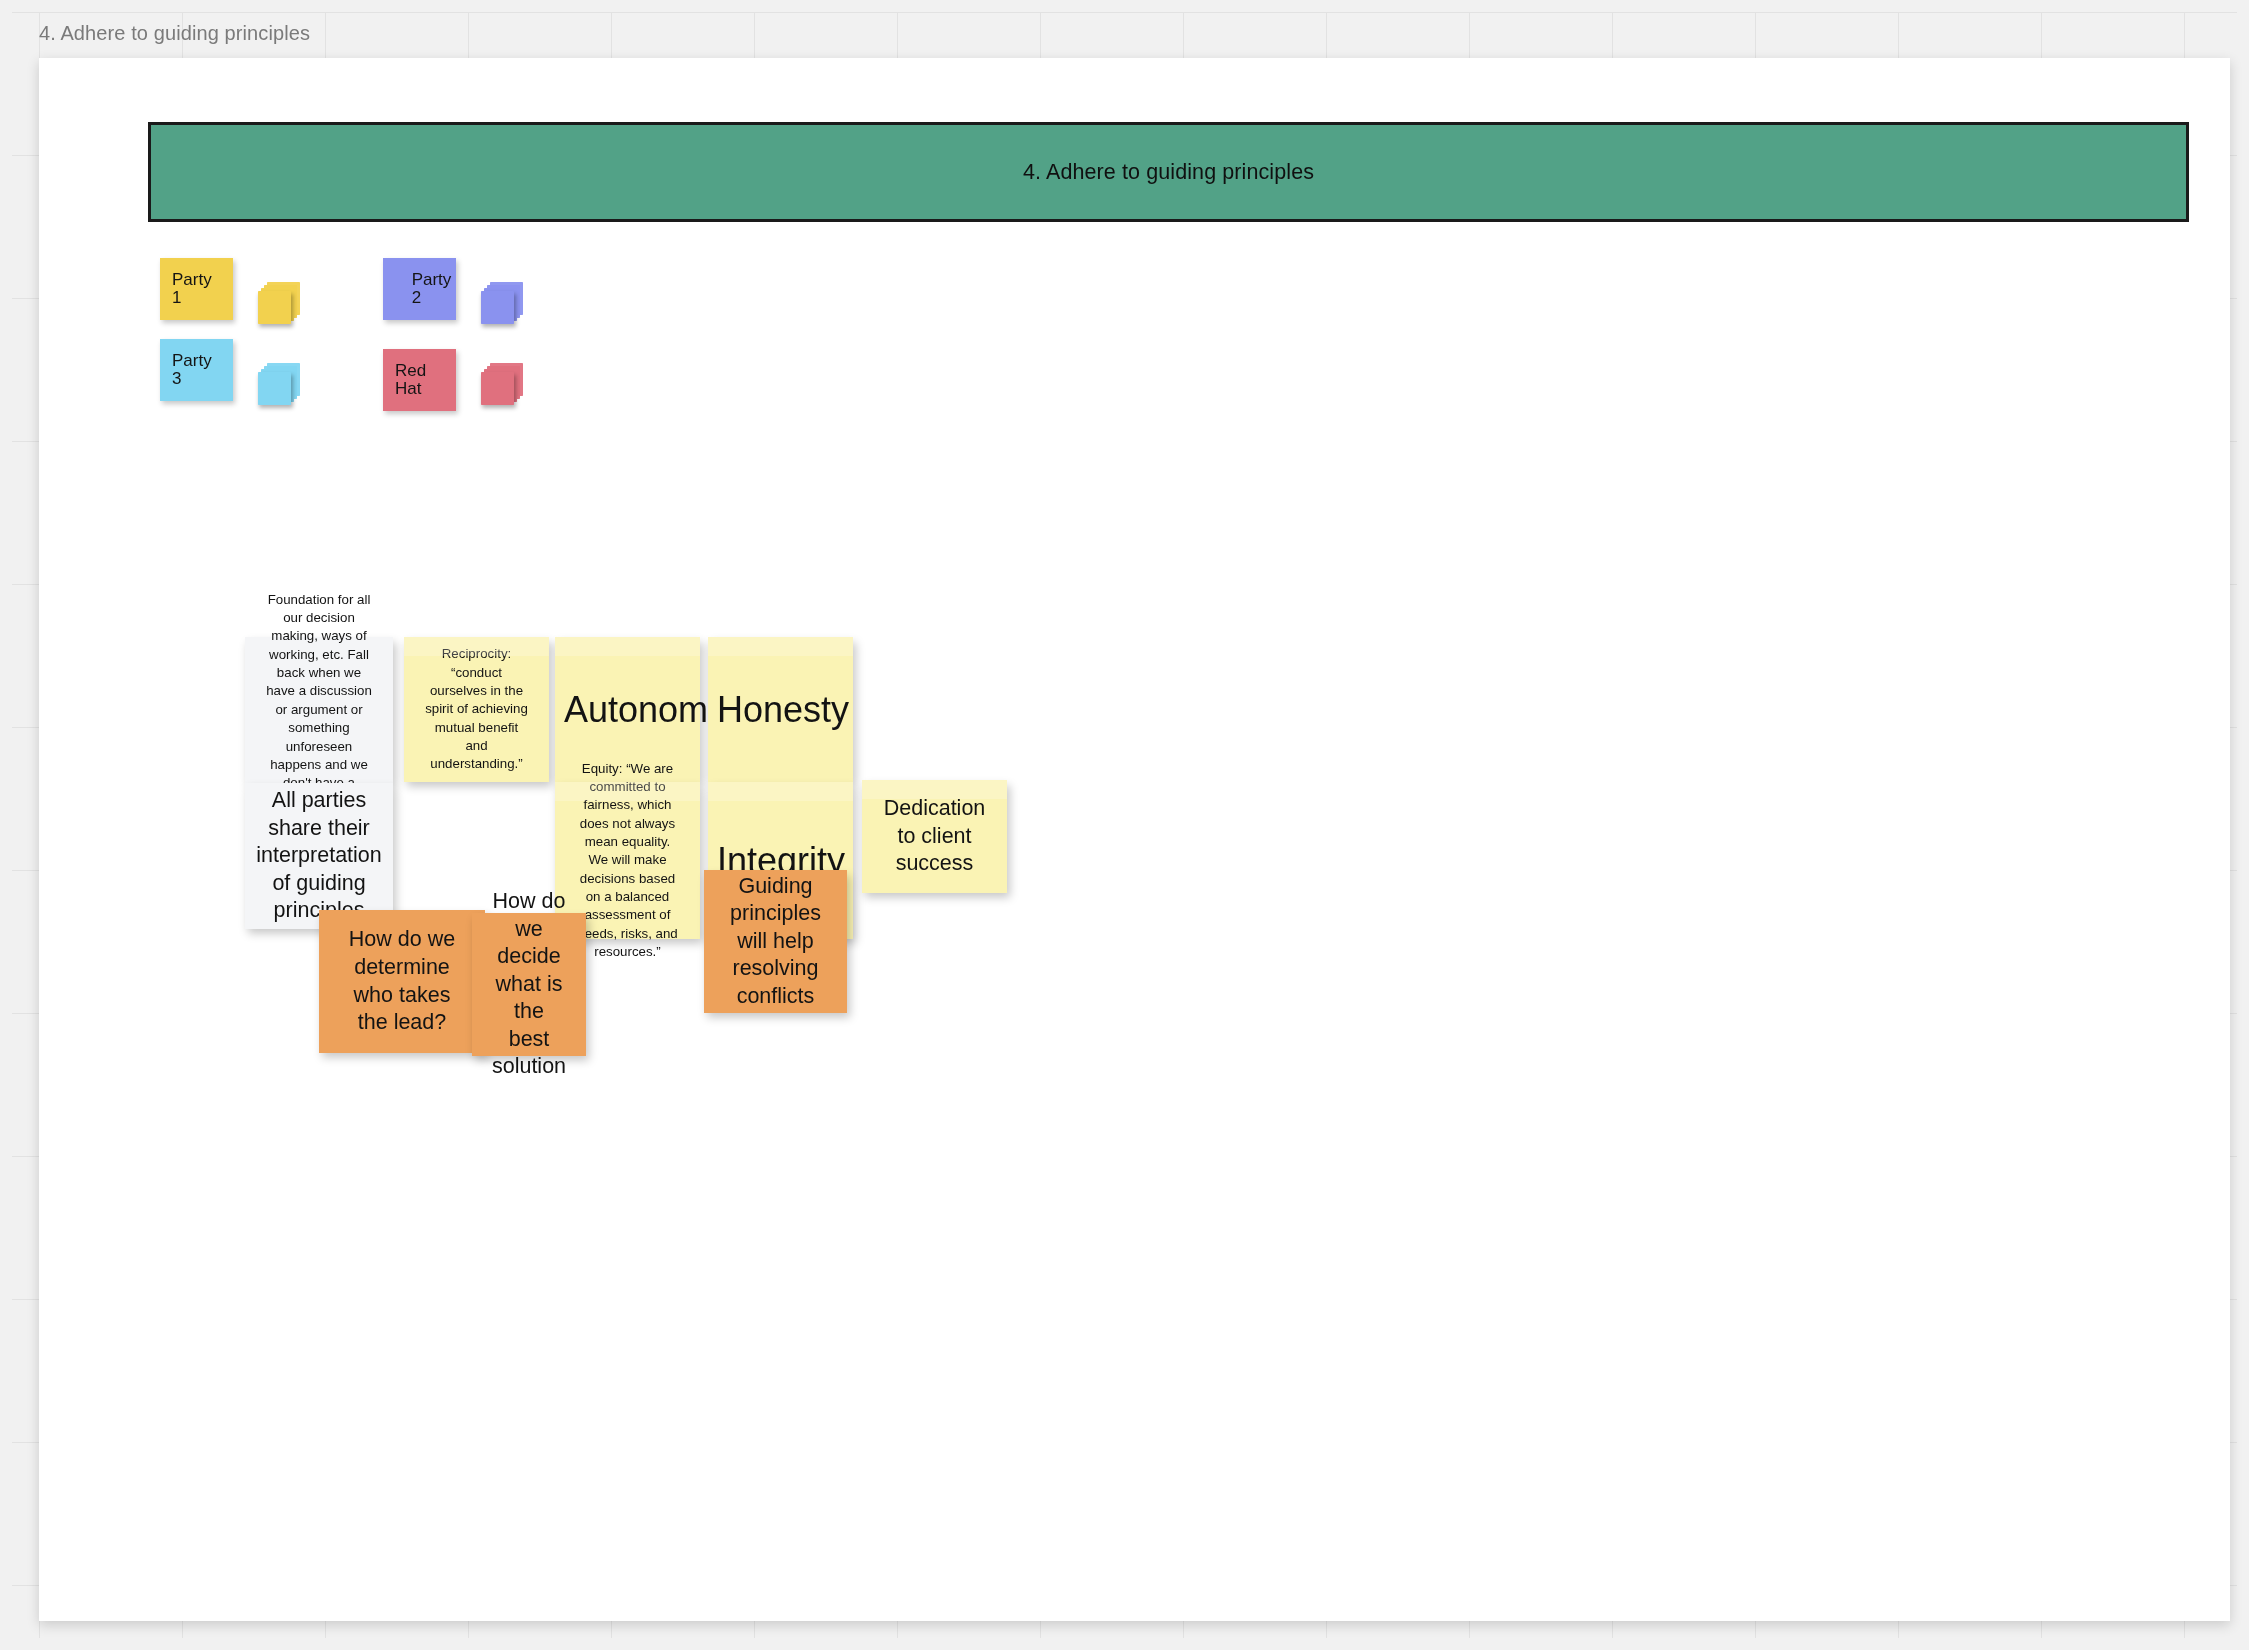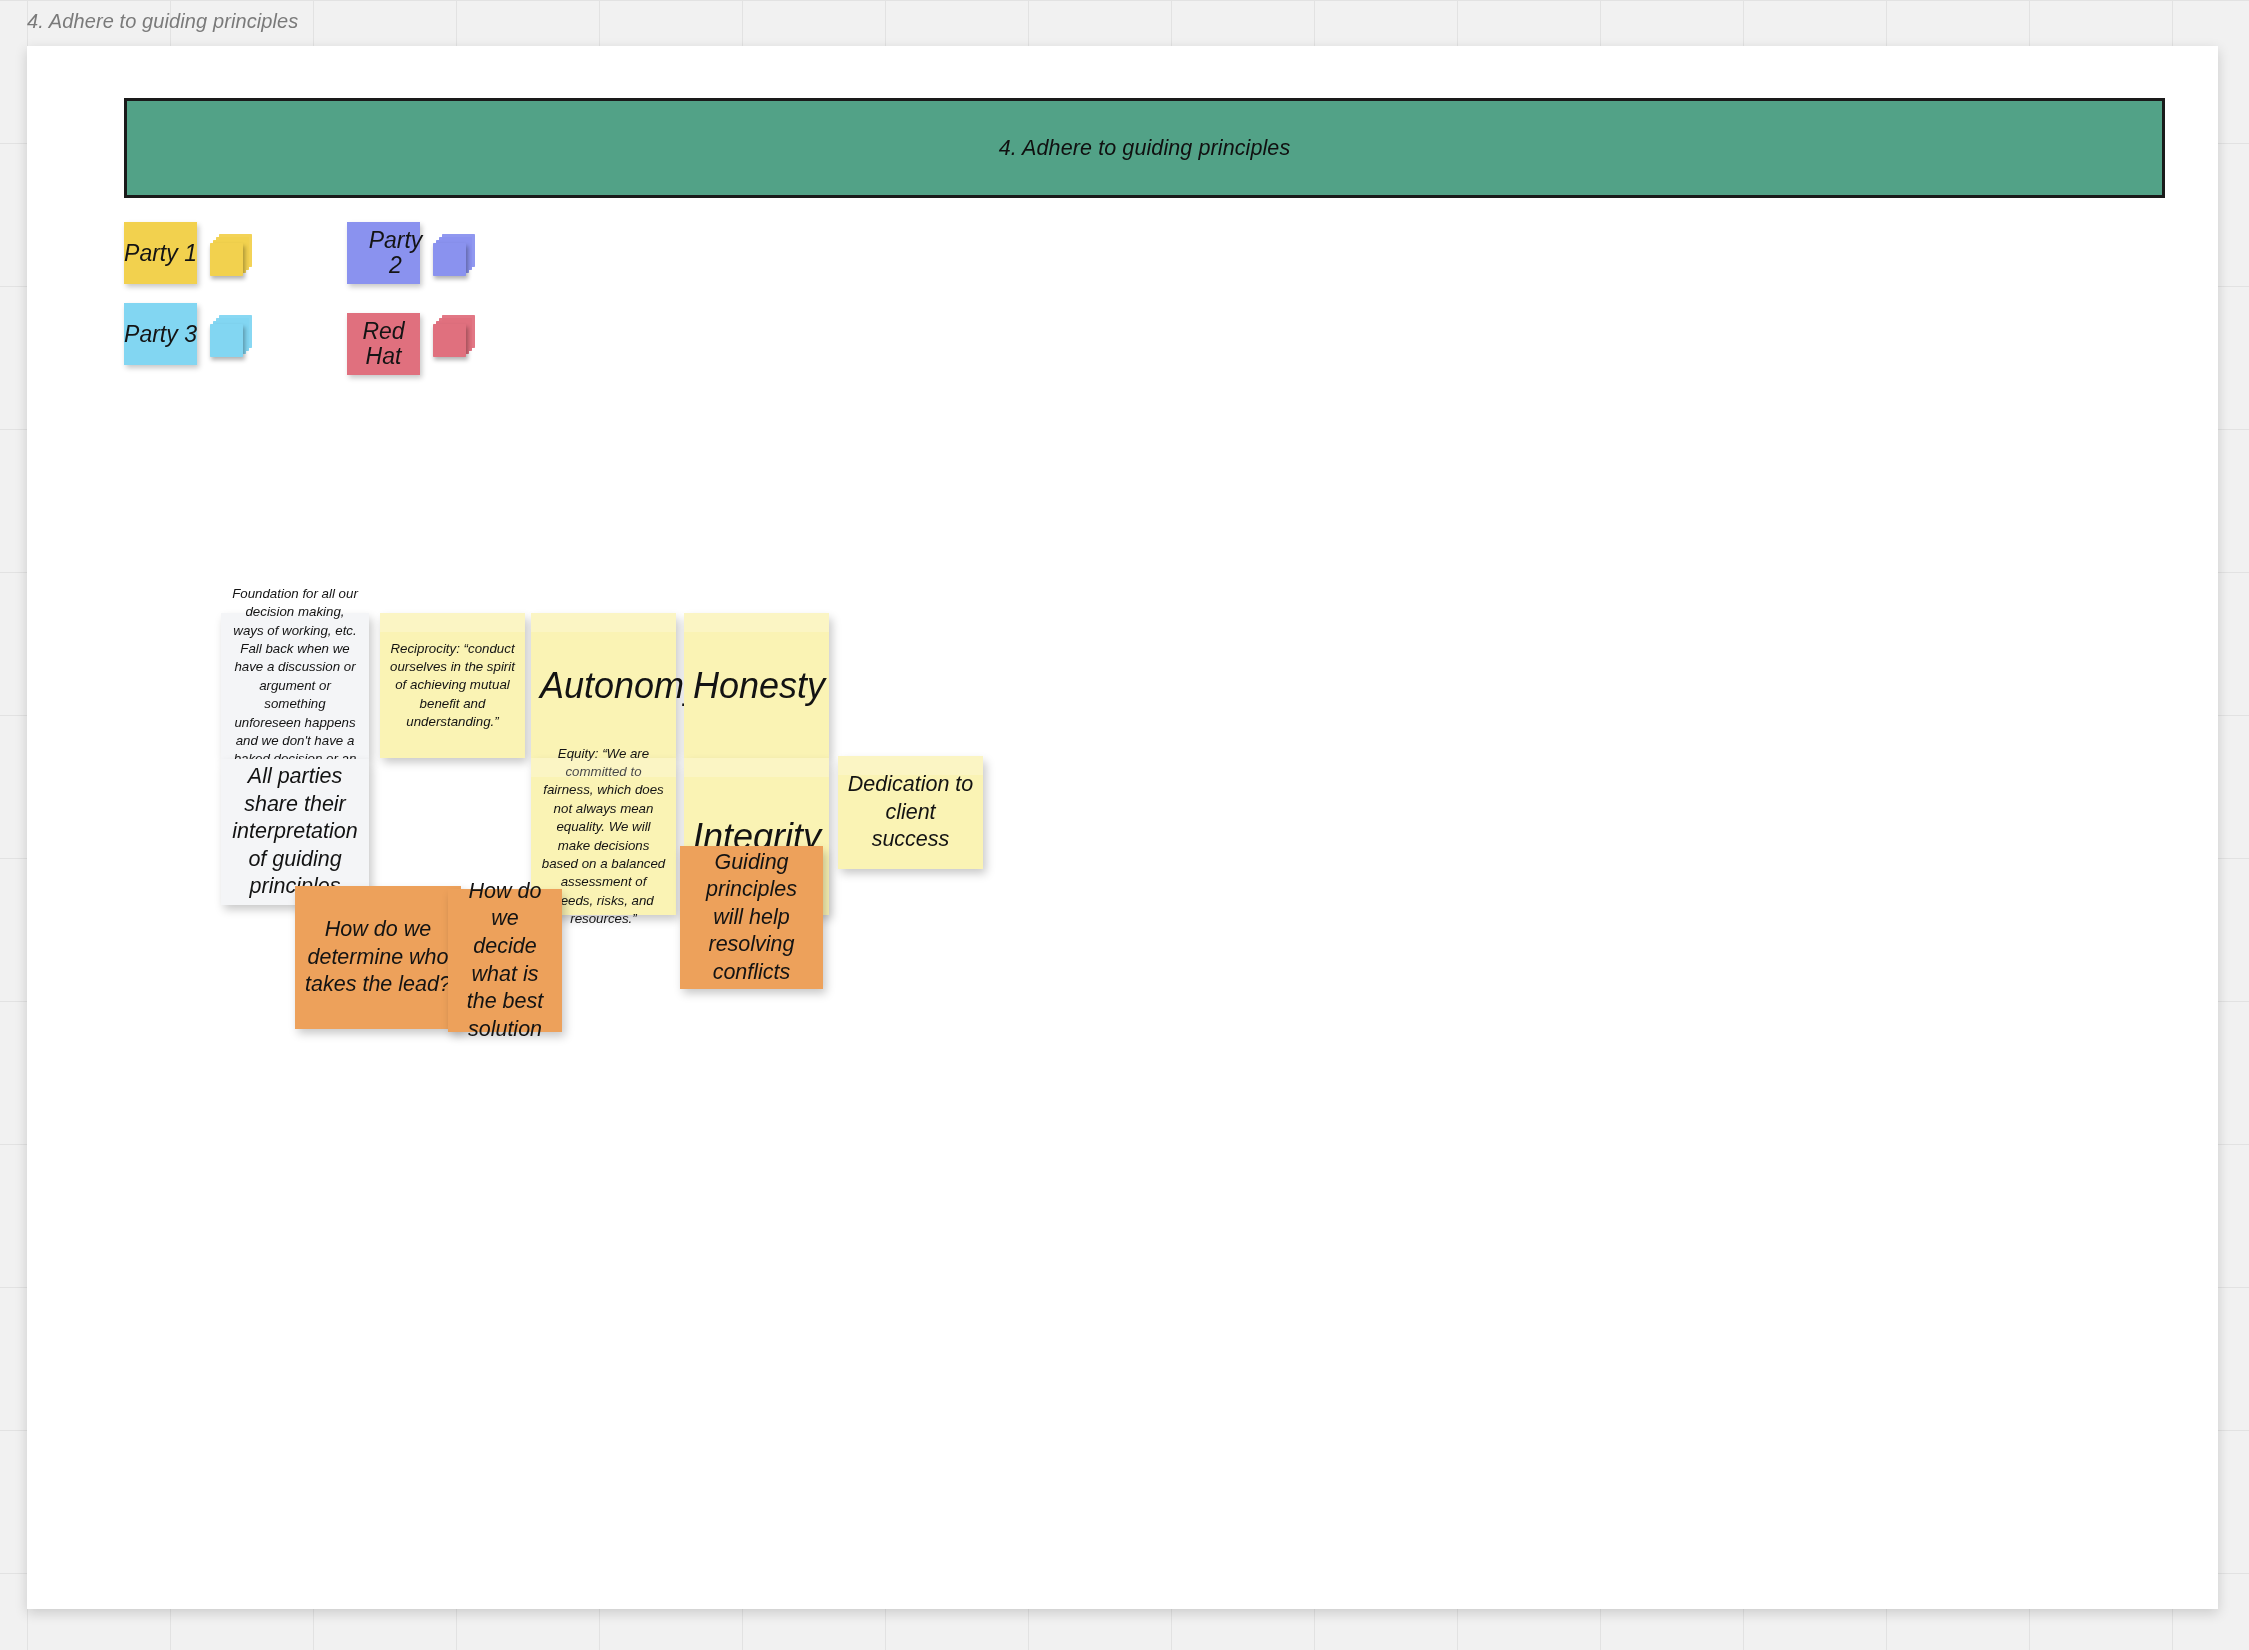--- a/index.html
+++ b/index.html
@@ -1,15 +1,15 @@
 <!DOCTYPE html>
 <html style="font-size:12px"><head>
 <meta charset="utf-8">
 <style>
-  * { box-sizing: border-box; margin: 0; padding: 0; font-style: italic; }
+  * { box-sizing: border-box; margin: 12px; padding: 0; }
   html, body {
     width: 2250px;
     height: 1651px;
     overflow: hidden;
     font-family: "Liberation Sans", sans-serif;
     background: #f1f1f1;
   }
 
   
   #board-background {
@@ -66,22 +66,21 @@
 
   
   .legend-group { position: absolute; }
   .legend-note {
     position: absolute;
     width: 73px;
     height: 62px;
     display: flex;
     align-items: center;
     justify-content: center;
-    text-align: center;
-    font-size: 23px;
+    font-size: 17px;
     line-height: 1.08;
     color: #141414;
     box-shadow: 2.2px 3px 5.2px rgba(0,0,0,0.22);
   }
   .legend-stack {
     position: absolute;
     width: 42px;
     height: 42px;
   }
   .legend-stack i {

